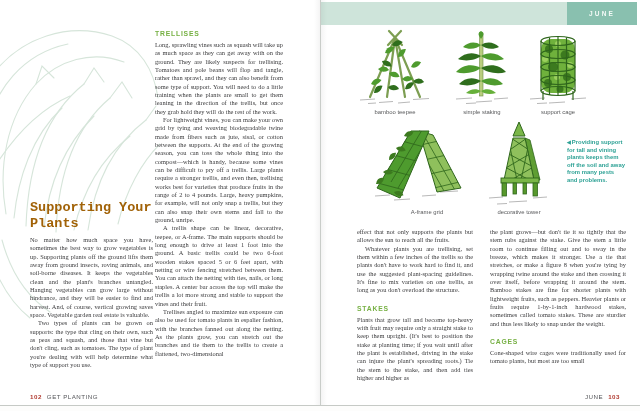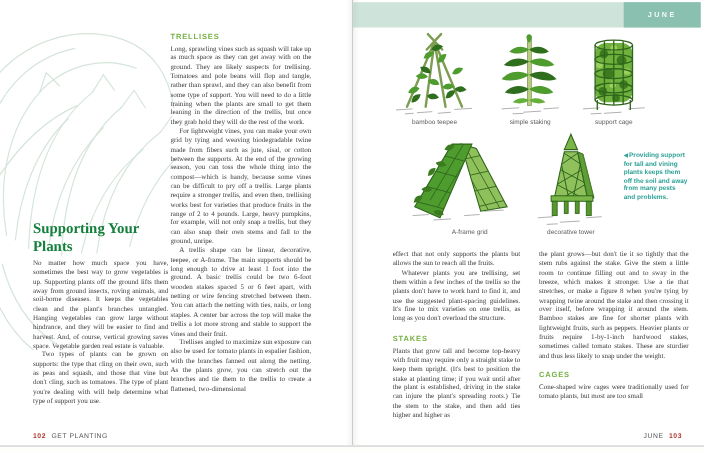--- a/index.html
+++ b/index.html
@@ -21,22 +21,22 @@
 
   
   .month-bar{position:absolute;left:321px;top:2px;width:316px;height:23px;background:#cee4da;}
   .month-tab{position:absolute;right:0;top:0;width:70px;height:23px;background:#89c0af;
     display:flex;align-items:center;justify-content:center;}
   .month-tab span{font-family:"Liberation Sans",sans-serif;font-size:6.5px;font-weight:bold;
     letter-spacing:2.2px;color:#f4faf7;}
 
   
   .page-title{position:absolute;left:30px;top:200px;width:128px;
-    font-family:Liberation Serif, serif;font-weight:bold;font-size:13.5px;line-height:15.5px;
-    color:#15803d;z-index:2;}
+    font-family:Liberation Mono, monospace;font-weight:bold;font-size:13.5px;line-height:15.5px;
+    color:#a16207;z-index:2;}
   .col{position:absolute;font-size:6.4px;line-height:8.35px;color:#3c3c3e;text-align:justify;z-index:2;}
   .col .para{margin:0;}
   .col .para + .para{text-indent:8px;}
   .sec-head{font-family:"Liberation Sans",sans-serif;font-weight:bold;font-size:6.8px;
     letter-spacing:0.8px;color:#76b043;margin:0 0 2.5px 0;}
   .sec-gap{margin-top:10px;}
   .col-l1{left:30px;top:236px;width:123px;}
   .col-l2{left:155px;top:30px;width:128px;}
   .col-r1{left:357px;top:228px;width:116px;}
   .col-r2{left:490px;top:228px;width:136px;}

